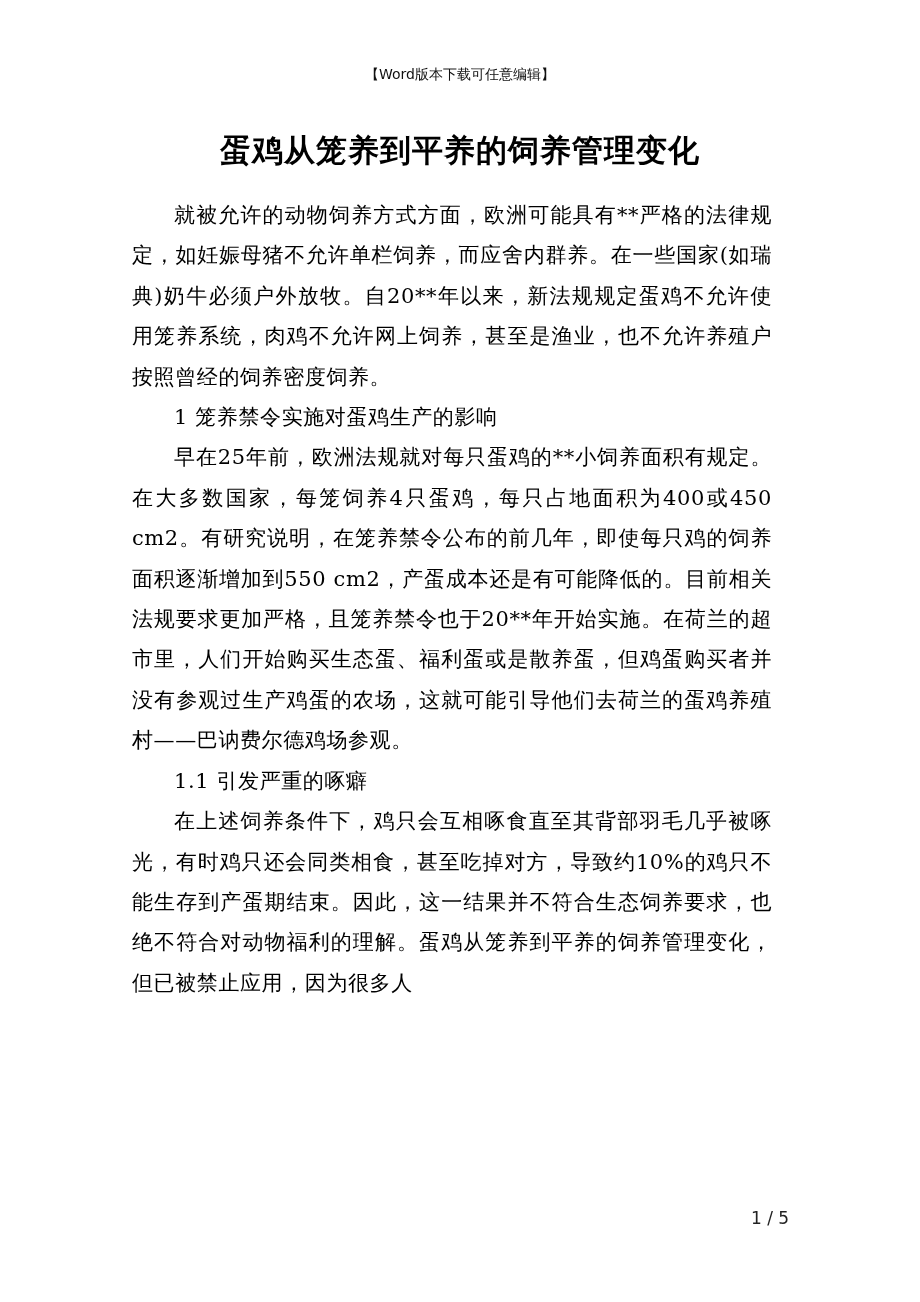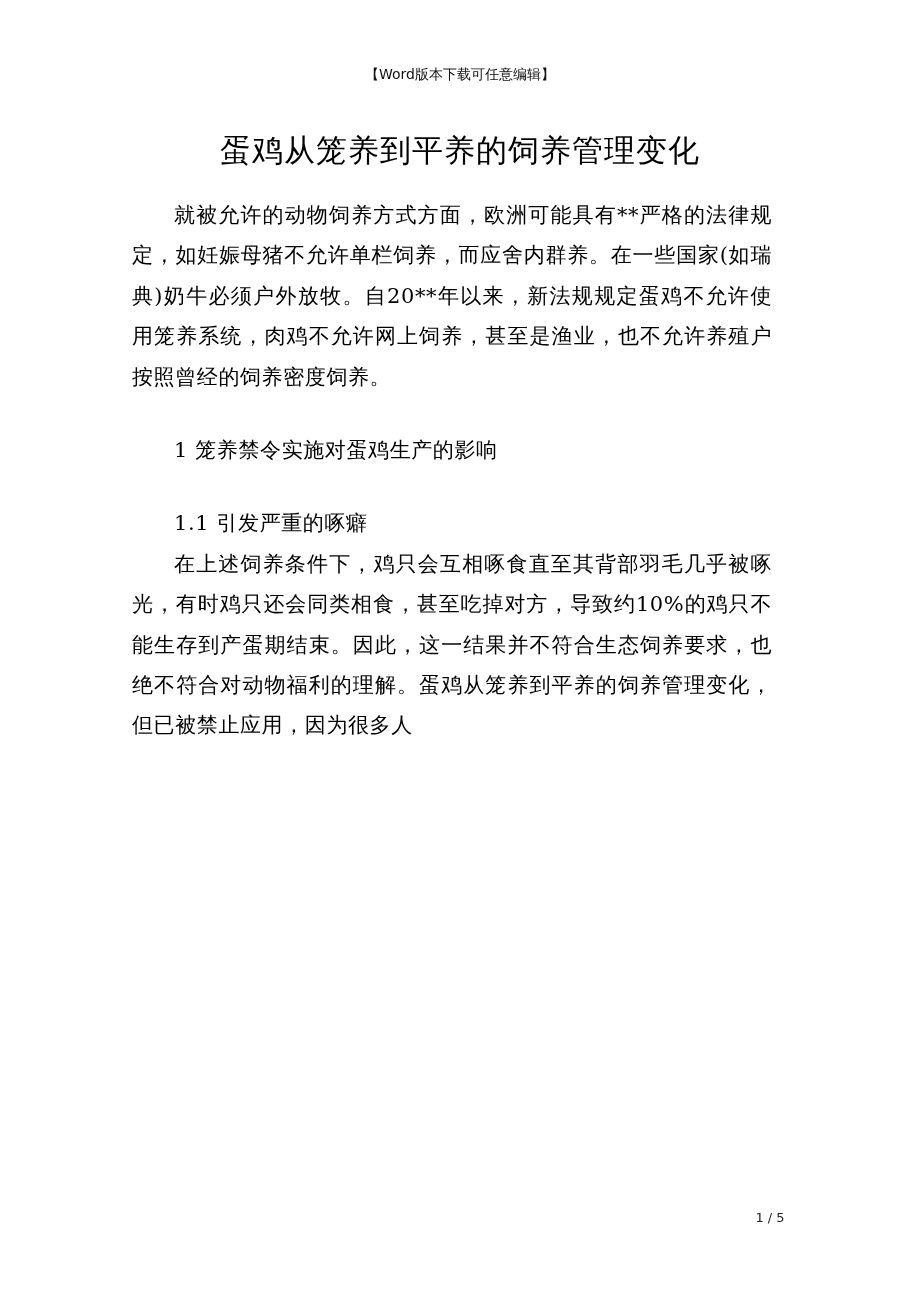--- a/index.html
+++ b/index.html
@@ -26,62 +26,62 @@
       color: #111111;
     }
     .doc-title {
       position: absolute;
       top: 124px;
       left: 0;
       width: 920px;
       text-align: center;
       font-family: "DejaVu Sans", "Liberation Sans", sans-serif;
       font-size: 31px;
-      font-weight: normal;
+      font-weight: bold;
       line-height: 52px;
       letter-spacing: 1px;
     }
     .body-text {
       position: absolute;
       top: 195px;
       left: 132px;
       width: 640px;
       font-family: "DejaVu Serif", "Liberation Serif", serif;
       font-size: 21px;
       line-height: 40.4px;
       text-align: justify;
       letter-spacing: 0.6px;
     }
     .body-text p {
       margin: 0;
       text-indent: 2em;
     }
     .body-text p.heading {
       text-indent: 2em;
-      margin-top: 33px;
     }
     .page-number {
       position: absolute;
       top: 1208px;
       left: 740px;
       width: 60px;
       text-align: center;
       font-family: "DejaVu Sans", "Liberation Sans", sans-serif;
-      font-size: 13px;
+      font-size: 17px;
       line-height: 20px;
       color: #222222;
     }
   </style>
 </head>
 <body>
 
 <div class="page-header">【Word版本下载可任意编辑】</div>
 
 <div class="doc-title">蛋鸡从笼养到平养的饲养管理变化</div>
 
 <div class="body-text">
   <p>就被允许的动物饲养方式方面，欧洲可能具有**严格的法律规定，如妊娠母猪不允许单栏饲养，而应舍内群养。在一些国家(如瑞典)奶牛必须户外放牧。自20**年以来，新法规规定蛋鸡不允许使用笼养系统，肉鸡不允许网上饲养，甚至是渔业，也不允许养殖户按照曾经的饲养密度饲养。</p>
   <p class="heading">1 笼养禁令实施对蛋鸡生产的影响</p>
+  <p>早在25年前，欧洲法规就对每只蛋鸡的**小饲养面积有规定。在大多数国家，每笼饲养4只蛋鸡，每只占地面积为400或450 cm2。有研究说明，在笼养禁令公布的前几年，即使每只鸡的饲养面积逐渐增加到550 cm2，产蛋成本还是有可能降低的。目前相关法规要求更加严格，且笼养禁令也于20**年开始实施。在荷兰的超市里，人们开始购买生态蛋、福利蛋或是散养蛋，但鸡蛋购买者并没有参观过生产鸡蛋的农场，这就可能引导他们去荷兰的蛋鸡养殖村——巴讷费尔德鸡场参观。</p>
   <p class="heading">1.1 引发严重的啄癖</p>
   <p>在上述饲养条件下，鸡只会互相啄食直至其背部羽毛几乎被啄光，有时鸡只还会同类相食，甚至吃掉对方，导致约10%的鸡只不能生存到产蛋期结束。因此，这一结果并不符合生态饲养要求，也绝不符合对动物福利的理解。蛋鸡从笼养到平养的饲养管理变化，但已被禁止应用，因为很多人</p>
 </div>
 
 <div class="page-number">1 / 5</div>
 
 </body></html>

